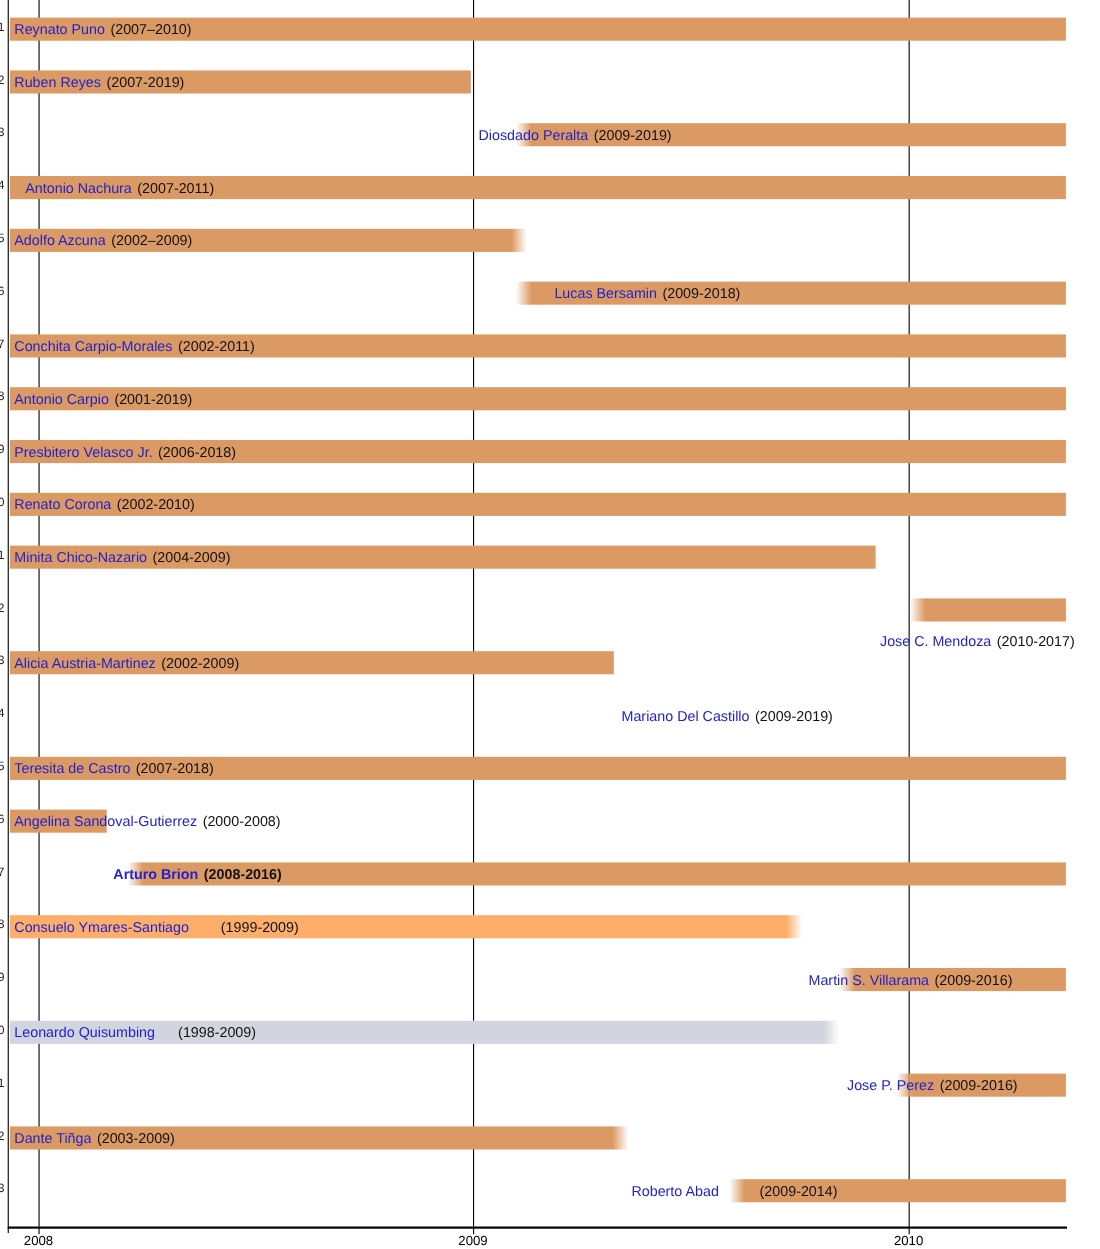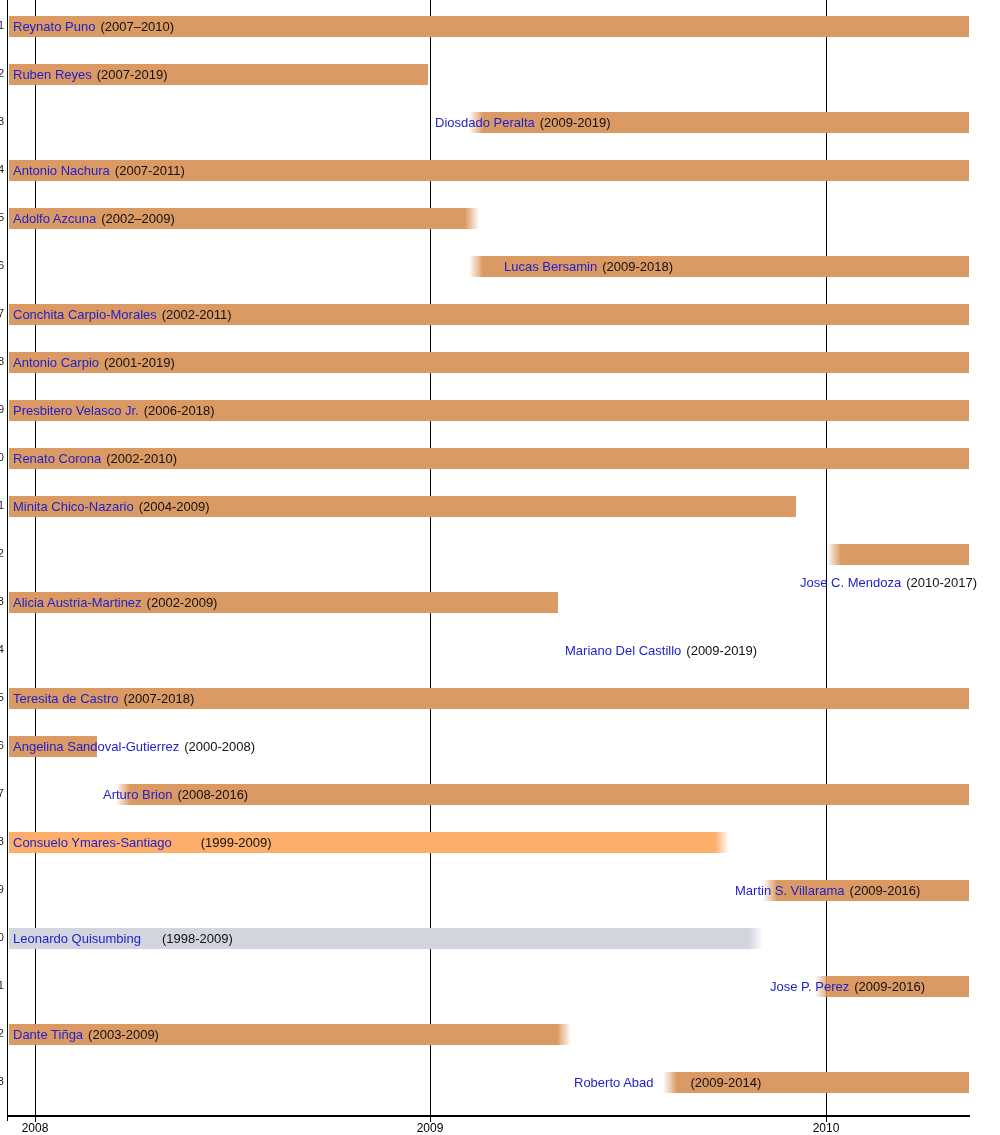--- a/index.html
+++ b/index.html
@@ -64,21 +64,21 @@
         <div class="rownum">3</div>
         <div class="bar" style="left: 469px; width: 500px; background: linear-gradient(to right, rgba(219, 154, 99, 0) 0px, rgb(219, 154, 99) 14px);"></div>
         <div class="rowlabel" style="left: 435px;">
           <span class="jname">Diosdado Peralta</span>
           <span class="jyears">(2009-2019)</span>
         </div>
       </div>
       <div class="row" style="top: 160px;">
         <div class="rownum">4</div>
         <div class="bar" style="left: 9px; width: 960px; background: rgb(219, 154, 99);"></div>
-        <div class="rowlabel" style="left: 13px;">
+        <div class="rowlabel" style="left: 23px;">
           <span class="jname">Antonio Nachura</span>
           <span class="jyears">(2007-2011)</span>
         </div>
       </div>
       <div class="row" style="top: 208px;">
         <div class="rownum">5</div>
         <div class="bar" style="left: 9px; width: 470px; background: linear-gradient(to left, rgba(219, 154, 99, 0) 0px, rgb(219, 154, 99) 14px);"></div>
         <div class="rowlabel" style="left: 13px;">
           <span class="jname">Adolfo Azcuna</span>
           <span class="jyears">(2002–2009)</span>
@@ -167,21 +167,21 @@
         <div class="rownum">16</div>
         <div class="bar" style="left: 9px; width: 88px; background: rgb(219, 154, 99);"></div>
         <div class="rowlabel" style="left: 13px;">
           <span class="jname">Angelina Sandoval-Gutierrez</span>
           <span class="jyears">(2000-2008)</span>
         </div>
       </div>
       <div class="row" style="top: 784px;">
         <div class="rownum">17</div>
         <div class="bar" style="left: 116px; width: 853px; background: linear-gradient(to right, rgba(219, 154, 99, 0) 0px, rgb(219, 154, 99) 14px);"></div>
-        <div class="rowlabel" style="left: 103px;">
+        <div class="rowlabel" style="left: 103px; font-weight: bold;">
           <span class="jname">Arturo Brion</span>
           <span class="jyears">(2008-2016)</span>
         </div>
       </div>
       <div class="row" style="top: 832px;">
         <div class="rownum">18</div>
         <div class="bar" style="left: 9px; width: 720px; background: linear-gradient(to left, rgba(253, 174, 107, 0) 0px, rgb(253, 174, 107) 14px);"></div>
         <div class="rowlabel" style="left: 13px; gap: 24px;">
           <span class="jname">Consuelo Ymares-Santiago</span>
           <span class="jyears">(1999-2009)</span>

